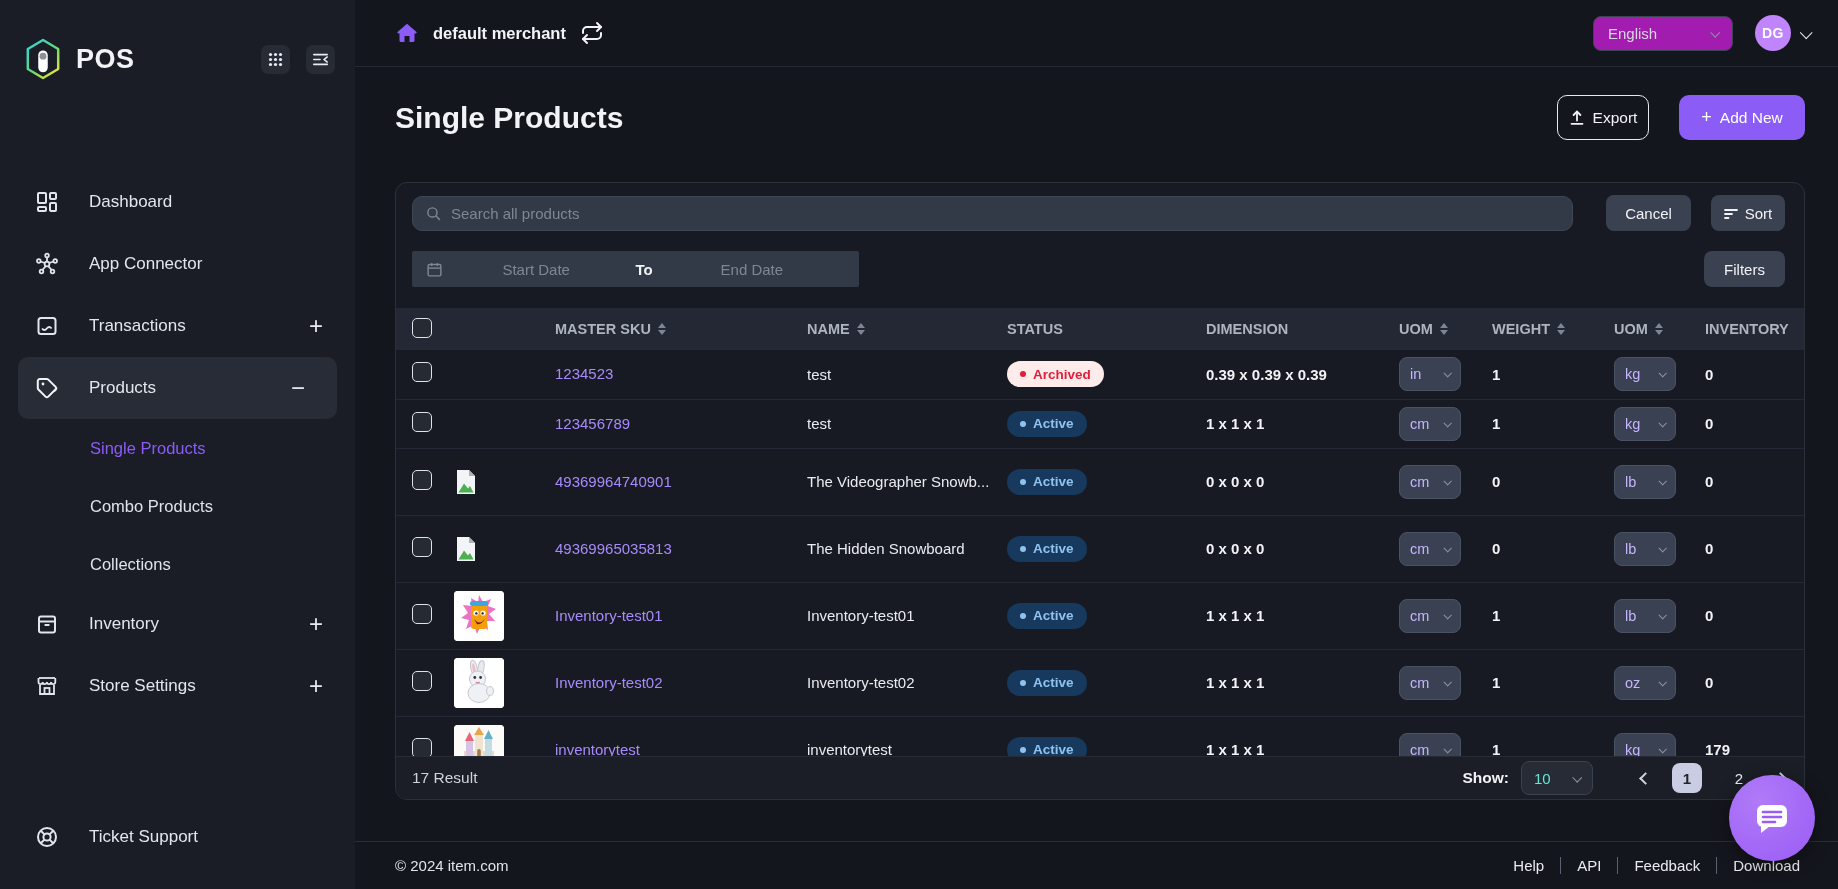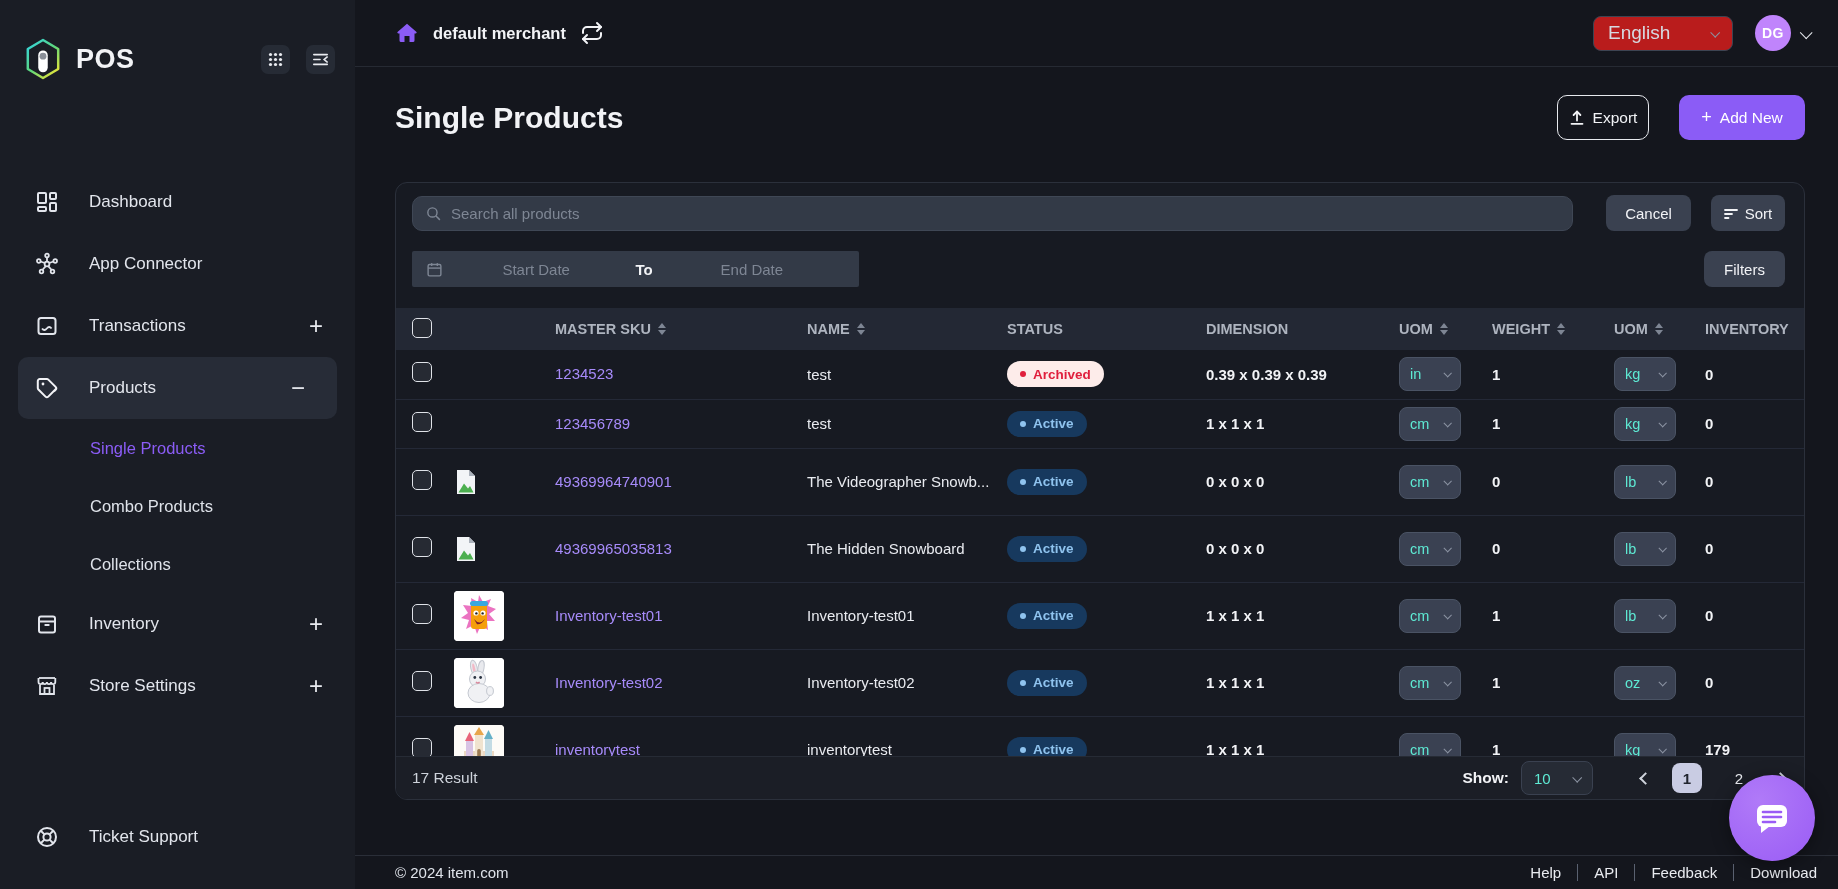--- a/index.html
+++ b/index.html
@@ -26,21 +26,21 @@
   .sidebar-bottom { margin-top:auto; height:134px; display:flex; align-items:center; padding:30px 0 0 35px; }
   .sidebar-bottom svg { width:24px; height:24px; }
 
   
   .main { flex:1; display:flex; flex-direction:column; height:889px; position:relative; }
   .topbar { height:67px; flex:none; border-bottom:1px solid #262a33; display:flex; align-items:center; padding:0 28px 0 40px;text-align:right; }
   .merchant { display:flex; align-items:center; cursor:pointer; }
   .merchant svg { width:24px; height:24px; }
   .merchant-name { font-size:16.5px; font-weight:bold; color:#f2f3f6; margin:0 14px; }
   .top-right { margin-left:auto; display:flex; align-items:center; }
-  .lang-select { width:140px; height:35px; background:#b91c1c; border:1px solid #3d4452; border-radius:8px; display:flex; align-items:center; padding:0 14px; font-size:19px; color:#d6d9e0; cursor:pointer; }
+  .lang-select { width:140px; height:35px; background:#a21caf; border:1px solid #3d4452; border-radius:8px; display:flex; align-items:center; padding:0 14px; font-size:15px; color:#d6d9e0; cursor:pointer; }
   .chev { width:7px; height:7px; border-right:1.7px solid #8b93a2; border-bottom:1.7px solid #8b93a2; transform:rotate(45deg) translateY(-1px); display:inline-block; }
   .lang-select .chev { margin-left:auto; }
   .avatar { width:36px; height:36px; border-radius:50%; background:#c084fc; margin-left:22px; display:flex; align-items:center; justify-content:center; font-size:14px; font-weight:bold; color:#fff; letter-spacing:.5px; cursor:pointer; }
   .avatar-chev { margin-left:10px; cursor:pointer; }
   .avatar-chev .chev { border-color:#e9ebf0; width:9px; height:9px; }
 
   .page-head { margin-top:14px; height:73px; flex:none; display:flex; align-items:center; padding:0 33px 0 40px; }
   .page-title { font-size:30px; font-weight:bold; color:#f2f3f6; }
   .head-actions { margin-left:auto; display:flex; gap:30px; }
   .btn-export { height:45px; width:92px; background:transparent; border:1px solid #e7e9ee; border-radius:10px; color:#f2f3f6; font-size:15.5px; display:flex; align-items:center; justify-content:center; gap:8px; cursor:pointer; font-family:inherit; }
@@ -87,41 +87,41 @@
   tbody tr:nth-child(1),tbody tr:nth-child(2) { height:49px; }
   td { vertical-align:middle; white-space:nowrap; overflow:hidden; }
   .checkbox { width:20px; height:20px; border:1.5px solid #dfe2e8; border-radius:5px; background:#262a33; display:inline-block; cursor:pointer; }
   .sku-link { color:#a78bfa; font-size:15px; text-decoration:none; cursor:pointer; }
   td.cell-name { color:#e9ebf0; font-size:15px; }
   td.cell-dim,td.cell-weight,td.cell-inv { color:#f2f3f6; font-size:15px; font-weight:600; }
   .status-pill { display:inline-flex; align-items:center; gap:7px; height:26px; padding:0 13px; border-radius:13px; font-size:13.5px; font-weight:bold; }
   .status-pill .dot { width:6px; height:6px; border-radius:50%; background:currentColor; }
   .status-pill.active { background:#17395e; color:#8fc3ee; }
   .status-pill.archived { background:#fdecea; color:#e01e3c; }
-  .uom-select { display:inline-flex; align-items:center; justify-content:space-between; width:62px; height:34px; background:#3a4152; border:1px solid #4a5364; border-radius:8px; padding:0 10px; color:#5eead4; font-size:14.5px; cursor:pointer; }
+  .uom-select { display:inline-flex; align-items:center; justify-content:space-between; width:62px; height:34px; background:#3a4152; border:1px solid #4a5364; border-radius:8px; padding:0 10px; color:#c4b5fd; font-size:14.5px; cursor:pointer; }
   .uom-select .chev { width:6px; height:6px; border-color:#8b93a2; }
   .thumb { width:50px; height:50px; border-radius:4px; background:#fff; display:inline-flex; align-items:center; justify-content:center; overflow:hidden; vertical-align:middle; }
   .broken-ico { width:24px; height:26px; vertical-align:middle; }
 
   
   .card-footer { height:43px; flex:none; border-top:1px solid #262b35; background:#1b1e26; display:flex; align-items:center; padding:0 19px 0 16px; }
   .result-text { font-size:15.5px; color:#ced3db; }
   .pager-group { margin-left:auto; display:flex; align-items:center; }
   .show-label { font-size:15.5px; font-weight:bold; color:#f2f3f6; margin-right:12px; }
   .show-select { width:72px; height:34px; background:#262b35; border:1px solid #3a4150; border-radius:8px; display:flex; align-items:center; padding:0 12px; font-size:15px; color:#5eead4; cursor:pointer; }
   .show-select .chev { margin-left:auto; }
   .pager { display:flex; align-items:center; gap:22px; margin-left:48px; }
   .pchev { width:9px; height:9px; border-left:2px solid #cfd4dc; border-bottom:2px solid #cfd4dc; display:inline-block; cursor:pointer; }
   .pchev.left { transform:rotate(45deg); }
   .pchev.right { transform:rotate(-135deg); }
   .page-btn { min-width:30px; height:30px; border-radius:8px; display:inline-flex; align-items:center; justify-content:center; font-size:15px; color:#e9ebf0; cursor:pointer; }
   .page-btn.current { background:#c9cce3; color:#20242e; font-weight:bold; }
 
   
-  .page-footer { margin-top:auto; height:34px; flex:none; border-top:1px solid #2a2e38; display:flex; align-items:center; padding:0 21px 0 40px; }
+  .page-footer { margin-top:auto; height:48px; flex:none; border-top:1px solid #2a2e38; display:flex; align-items:center; padding:0 38px 0 40px; }
   .copyright { font-size:15px; color:#dfe3ea; }
   .flinks { margin-left:auto; display:flex; align-items:center; }
   .flink { font-size:15px; color:#e9ebf0; cursor:pointer; padding:0 16px; }
   .flink + .flink { border-left:1px solid #5a6170; }
   .flink:last-child { padding-right:0; }
 
   
   .fab { position:absolute; left:1729px; top:775px; width:86px; height:86px; border-radius:50%; background:radial-gradient(circle at 35% 30%, #b07af8, #9a5cf5); display:flex; align-items:center; justify-content:center; cursor:pointer; z-index:5; box-shadow:0 4px 18px rgba(0,0,0,.4); }
 </style>
 </head>

